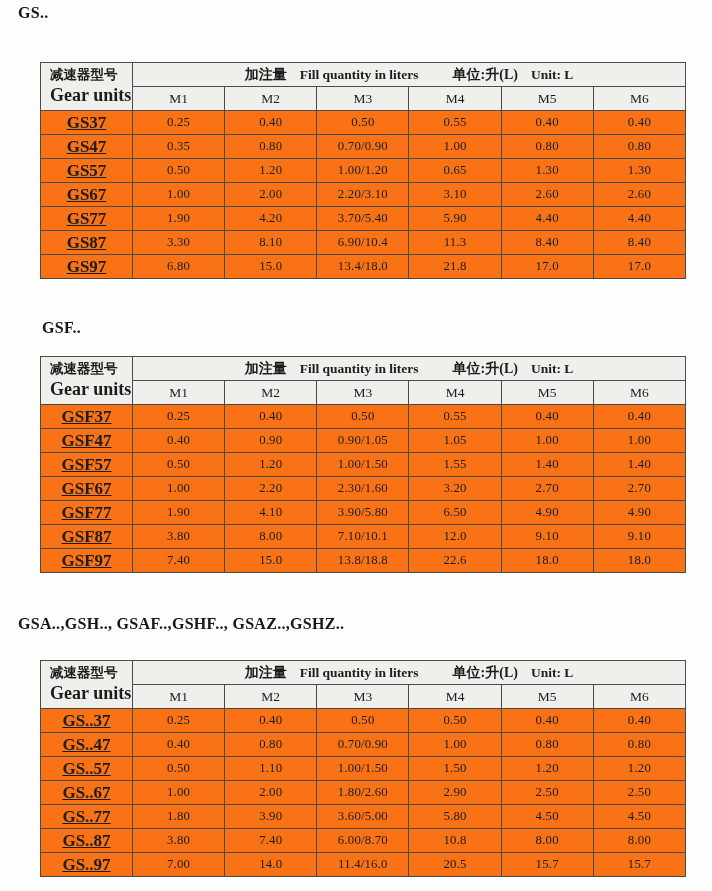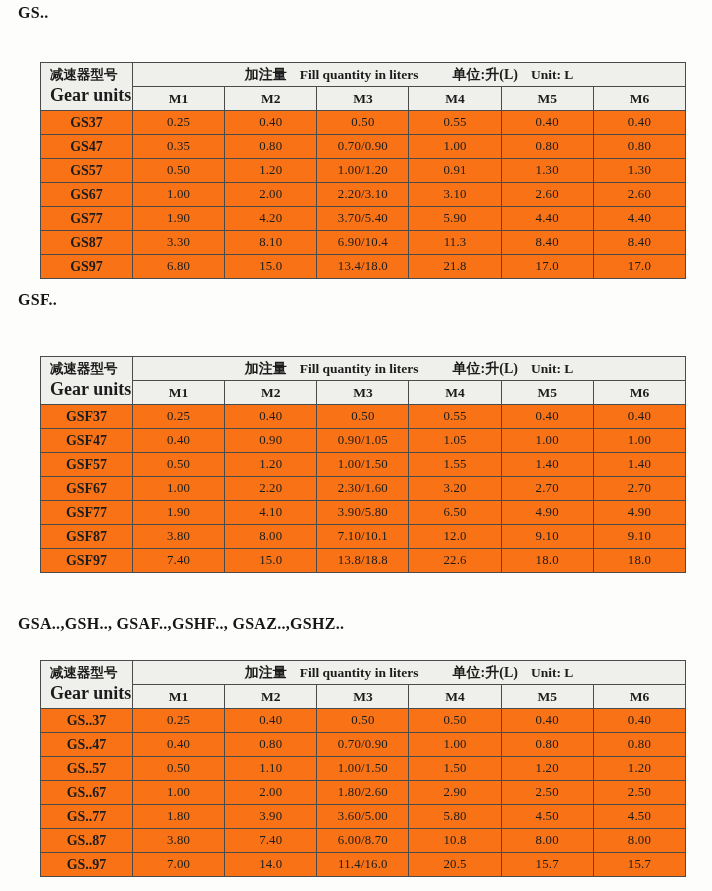--- a/index.html
+++ b/index.html
@@ -11,21 +11,21 @@
     position:relative;
     overflow:hidden;
   }
   .sec-title{
     position:absolute;left:18px;
     font-weight:bold;font-size:16px;
     letter-spacing:.3px;color:#151515;
     white-space:nowrap;
   }
   #title-1{top:4px;}
-  #title-2{top:291px;}
+  #title-2{top:319px;margin-left:24px;}
   #title-3{top:615px;}
   table.fill-table{
     position:absolute;left:40px;width:646px;
     border-collapse:collapse;table-layout:fixed;
     background:#f97316;
   }
   #table-1{top:62px;}
   #table-2{top:356px;}
   #table-3{top:660px;}
   .fill-table th,.fill-table td{
@@ -38,29 +38,29 @@
     white-space:nowrap;
   }
   .fill-table thead th{background:#efefec;}
   col.c-gear{width:92px;}
   th.gear-head{
     text-align:left;padding-left:9px;
     font-weight:bold;line-height:1.3;
   }
   th.gear-head .zh{font-size:13.5px;display:block;}
   th.gear-head .en{font-size:18px;display:block;}
-  th.m-head{font-weight:bold;font-size:13.5px;}
+  th.m-head{font-weight:normal;font-size:13.5px;}
   .span-head{
     display:flex;justify-content:center;align-items:baseline;
     font-weight:bold;font-size:13.5px;
   }
   .span-head .zh{font-size:14px;}
   .span-head .gap-sm{width:13px;flex:0 0 auto;}
   .span-head .gap-lg{width:34px;flex:0 0 auto;}
-  td.lbl{font-weight:bold;font-size:14px;}
+  td.lbl{font-weight:bold;font-size:17px;text-decoration:underline;}
   td.val{font-size:12.8px;letter-spacing:.2px;}
 </style>
 </head>
 <body>
 
 <div id="title-1" class="sec-title">GS..</div>
 <table id="table-1" class="fill-table">
   <colgroup>
       <col class="c-gear">
       <col>
@@ -117,21 +117,21 @@
         <td class="val">1.00</td>
         <td class="val">0.80</td>
         <td class="val">0.80</td>
       </tr>
 
       <tr>
         <td class="lbl">GS57</td>
         <td class="val">0.50</td>
         <td class="val">1.20</td>
         <td class="val">1.00/1.20</td>
-        <td class="val">0.91</td>
+        <td class="val">0.65</td>
         <td class="val">1.30</td>
         <td class="val">1.30</td>
       </tr>
 
       <tr>
         <td class="lbl">GS67</td>
         <td class="val">1.00</td>
         <td class="val">2.00</td>
         <td class="val">2.20/3.10</td>
         <td class="val">3.10</td>

